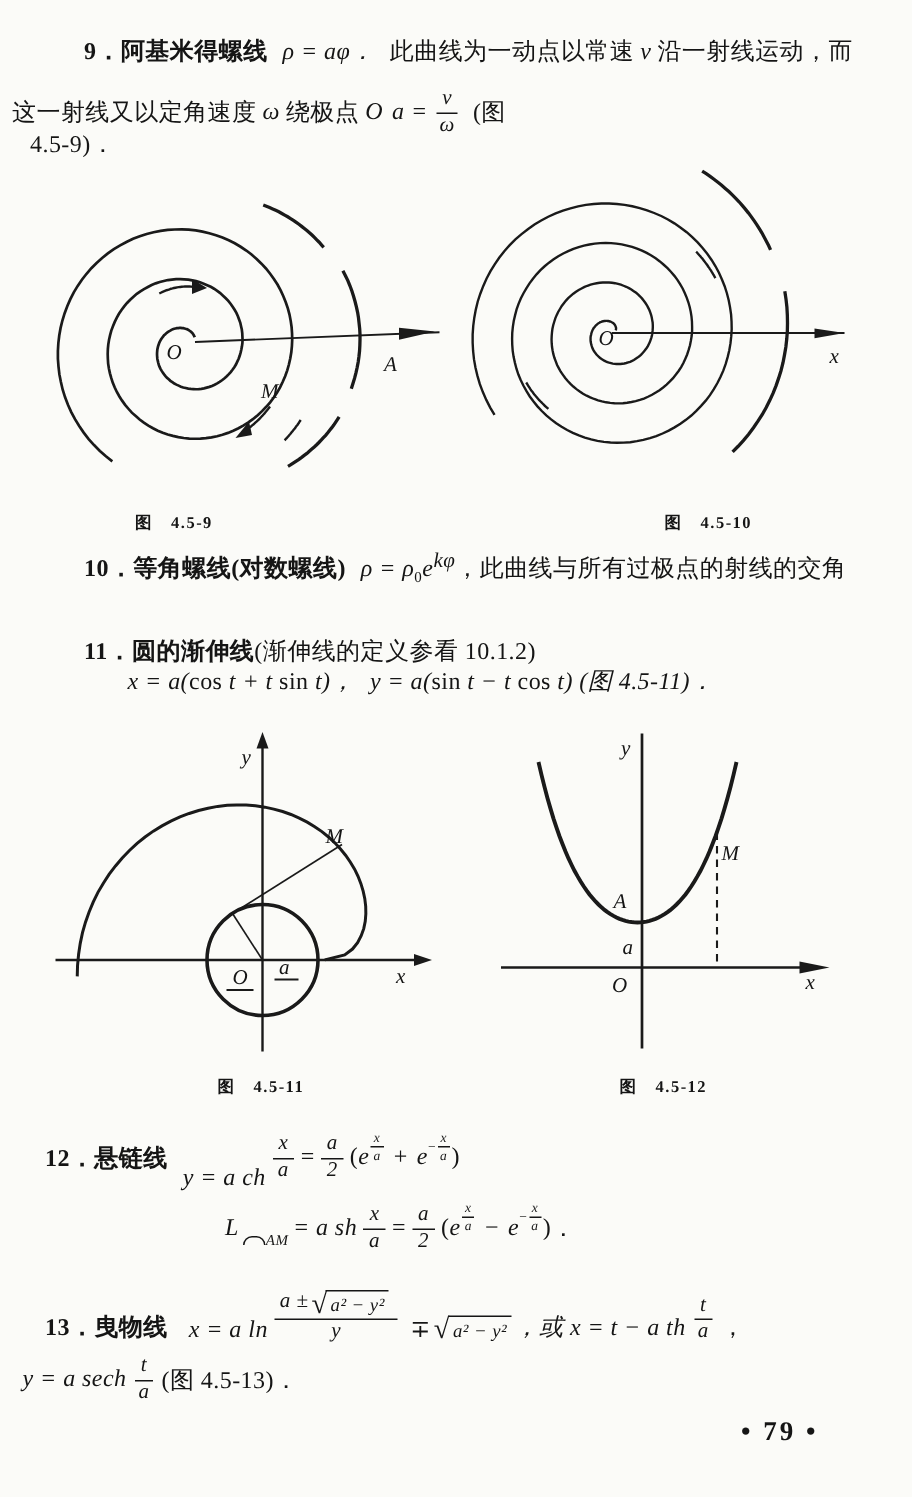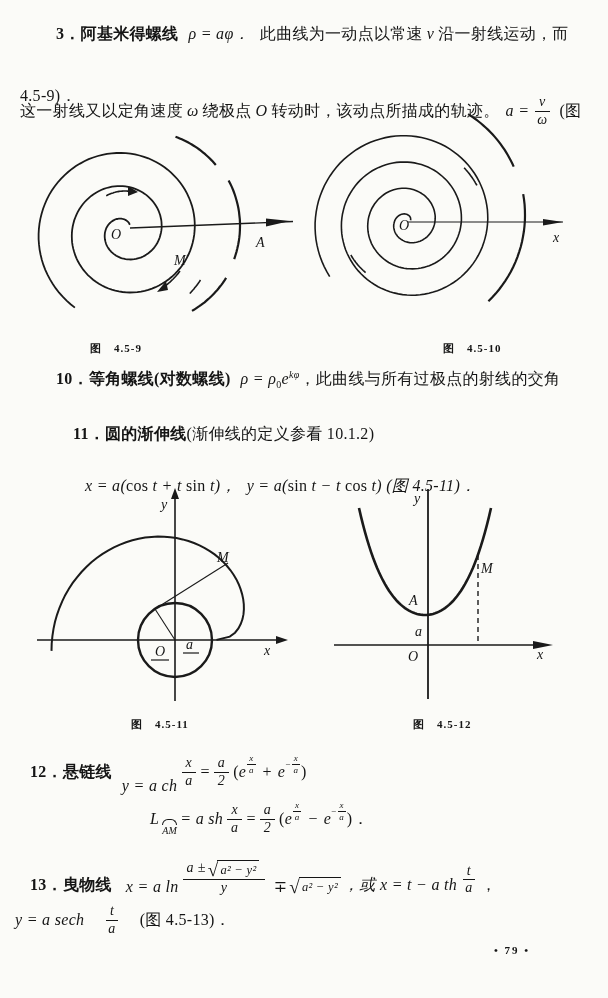--- a/index.html
+++ b/index.html
@@ -13,50 +13,49 @@
   .frac{display:inline-flex;flex-direction:column;align-items:center;font-size:14px;
         line-height:1.15;margin:0 4px;font-style:italic;}
   .frac>.n{border-bottom:1.2px solid #151515;padding:0 4px;}
   .frac>.d{padding:0 4px;}
   .supf{display:inline-flex;flex-direction:column;align-items:center;font-size:9px;
         line-height:1.15;font-style:italic;transform:translateY(-8px);margin:0 1px;}
   .supf>.n{border-bottom:1px solid #151515;padding:0 2px;}
   .expwrap{display:inline-flex;align-items:center;}
   .expminus{font-size:9px;transform:translateY(-8px);font-style:normal;}
   .sub0{font-size:10px;transform:translateY(4px);display:inline-block;}
-  .sup1{font-size:10px;transform:translateY(-6px);display:inline-block;font-style:italic;}
+  .sup1{font-size:14px;transform:translateY(-6px);display:inline-block;font-style:italic;}
   .rad{display:inline-flex;align-items:flex-start;font-style:italic;margin:0 2px;}
   .rad>.sign{font-size:19px;line-height:1;font-style:normal;margin-right:-1px;}
   .rad>.body{border-top:1.3px solid #151515;font-size:12.5px;padding:2px 3px 0;}
-  .lsub{display:inline-flex;flex-direction:column;align-items:center;font-size:10px;
+  .lsub{display:inline-flex;flex-direction:row;align-items:center;font-size:10px;
         line-height:1.1;transform:translateY(8px);margin:0 3px;font-style:italic;}
   .arc-over{width:13px;height:5px;border:1.2px solid #151515;border-bottom:none;
         border-radius:13px 13px 0 0;}
   .cap{position:absolute;font-size:11px;font-weight:bold;letter-spacing:1px;white-space:nowrap;}
   .fig{position:absolute;}
   .fig path,.fig line,.fig circle{stroke:#1a1a1a;fill:none;}
   .fig polygon{fill:#1a1a1a;stroke:none;}
   .fig text{font-family:"Liberation Serif",serif;font-style:italic;font-size:14px;
         fill:#151515;stroke:none;}
-  #pagenum{position:absolute;left:494px;top:944px;font-size:11px;font-weight:bold;letter-spacing:2px;}
+  #pagenum{position:absolute;left:494px;top:944px;font-size:18px;font-weight:bold;letter-spacing:2px;}
 </style>
 </head>
 <body>
 
 <div class="page">
 
   <div class="line" id="p9l1" style="left:56px;top:24px;">
-    <span class="bd">3．阿基米得螺线</span><span class="it ml10">ρ = aφ．</span><span class="ml10">此曲线为一动点以常速</span><span class="it ml4">v</span><span class="ml4">沿一射线运动，而</span>
-  </div>
-  <div class="line mline" id="p9l2" style="left:20px;top:56px;height:38px;margin-top:36px;">
+    <span class="bd">9．阿基米得螺线</span><span class="it ml10">ρ = aφ．</span><span class="ml10">此曲线为一动点以常速</span><span class="it ml4">v</span><span class="ml4">沿一射线运动，而</span>
+  </div>
+  <div class="line mline" id="p9l2" style="left:8px;top:56px;height:38px;">
     <span>这一射线又以定角速度</span>
     <span class="it ml4">ω</span>
     <span class="ml4">绕极点</span>
     <span class="it ml4">O</span>
-    <span class="ml4">转动时，该动点所描成的轨迹。</span>
     <span class="it ml6">a =</span>
     <span class="frac">
       <span class="n">v</span>
       <span class="d">ω</span>
     </span>
     <span class="ml4">(图</span>
   </div>
   <div class="line" id="p9l3" style="left:20px;top:86px;">
     <span>4.5-9)．</span>
   </div>
@@ -84,24 +83,24 @@
     <text x="248" y="130">x</text>
   </svg>
 
   <div class="cap" id="cap9" style="left:90px;top:341px;">图　4.5-9</div>
   <div class="cap" id="cap10" style="left:443px;top:341px;">图　4.5-10</div>
 
   <div class="line" id="p10l1" style="left:56px;top:369px;">
     <span class="bd">10．等角螺线(对数螺线)</span><span class="it ml10">ρ = ρ</span><span class="sub0">0</span><span class="it">e</span><span class="sup1">kφ</span><span>，此曲线与所有过极点的射线的交角</span>
   </div>
 
-  <div class="line" id="p11l1" style="left:73px;top:424px;">
+  <div class="line" id="p11l1" style="left:56px;top:424px;">
     <span class="bd">11．圆的渐伸线</span><span>(渐伸线的定义参看 10.1.2)</span>
   </div>
-  <div class="line" id="p11l2" style="left:85px;top:476px;">
+  <div class="line" id="p11l2" style="left:85px;top:444px;">
     <span class="it">x = a(</span><span>cos</span><span class="it"> t + t </span><span>sin</span><span class="it"> t)，</span><span class="it ml10">y = a(</span><span>sin</span><span class="it"> t − t </span><span>cos</span><span class="it"> t)  (图 4.5-11)．</span>
   </div>
 
   <svg class="fig" id="fig11" style="left:15px;top:483px;" width="280" height="225" viewBox="0 0 280 225">
     <line x1="22" y1="157" x2="266" y2="157" stroke-width="1.6"></line>
     <polygon points="261,153 273,157 261,161"></polygon>
     <line x1="160" y1="12" x2="160" y2="218" stroke-width="1.6"></line>
     <polygon points="156,16 160,5 164,16"></polygon>
     <circle cx="160" cy="157" r="37" stroke-width="2.4"></circle>
     <path id="inv" stroke-width="2" d="M201.5,156.9L214.8,153.6L220.0,149.7L223.4,145.4L225.8,140.8L227.5,136.1L228.5,131.2L228.9,126.2L228.8,121.2L228.2,116.1L227.1,111.1L225.6,106.1L223.7,101.2L221.4,96.4L218.6,91.8L215.5,87.3L212.0,83.0L208.2,78.9L204.0,75.0L199.6,71.4L194.8,68.1L189.8,65.1L184.5,62.4L179.0,60.0L173.4,58.0L167.5,56.4L161.5,55.1L155.3,54.2L149.1,53.7L142.8,53.6L136.5,53.9L130.1,54.6L123.7,55.8L117.4,57.3L111.1,59.3L105.0,61.6L98.9,64.4L93.0,67.6L87.2,71.1L81.7,75.0L76.4,79.3L71.3,84.0L66.5,89.0L62.0,94.3L57.7,99.9L53.9,105.8L50.3,111.9L47.2,118.3L44.4,125.0L42.0,131.8L40.0,138.8L38.5,145.9L37.4,153.2L36.7,160.5L36.5,167.9"></path>
@@ -123,21 +122,21 @@
     <path id="cat" stroke-width="2.6" d="M39.0,25.0L41.0,33.6L43.0,41.6L45.0,49.1L47.0,56.1L49.0,62.7L51.0,68.8L53.0,74.5L55.0,79.7L57.0,84.7L59.0,89.3L61.0,93.5L63.0,97.5L65.0,101.1L67.0,104.5L69.0,107.7L71.0,110.6L73.0,113.3L75.0,115.7L77.0,118.0L79.0,120.0L81.0,121.9L83.0,123.6L85.0,125.1L87.0,126.4L89.0,127.6L91.0,128.7L93.0,129.6L95.0,130.3L97.0,130.9L99.0,131.4L101.0,131.7L103.0,131.9L105.0,132.0L107.0,131.9L109.0,131.7L111.0,131.4L113.0,130.9L115.0,130.3L117.0,129.6L119.0,128.7L121.0,127.6L123.0,126.4L125.0,125.1L127.0,123.6L129.0,121.9L131.0,120.0L133.0,118.0L135.0,115.7L137.0,113.3L139.0,110.6L141.0,107.7L143.0,104.5L145.0,101.1L147.0,97.5L149.0,93.5L151.0,89.3L153.0,84.7L155.0,79.7L157.0,74.5L159.0,68.8L161.0,62.7L163.0,56.1L165.0,49.1L167.0,41.6L169.0,33.6L171.0,25.0"></path>
     <line x1="158" y1="72" x2="158" y2="161" stroke-width="1.4" stroke-dasharray="5,4"></line>
     <text x="94" y="20">y</text>
     <text x="217" y="176">x</text>
     <text x="88" y="178">O</text>
     <text x="89" y="122">A</text>
     <text x="95" y="153" font-size="12">a</text>
     <text x="161" y="90">M</text>
   </svg>
 
-  <div class="cap" id="cap11" style="left:114px;top:717px;padding-left:17px;">图　4.5-11</div>
+  <div class="cap" id="cap11" style="left:128px;top:717px;padding-left:17px;">图　4.5-11</div>
   <div class="cap" id="cap12" style="left:413px;top:717px;text-align:center;">图　4.5-12</div>
 
   <div class="line mline" id="p12l1" style="left:30px;top:750px;height:44px;">
     <span class="bd">12．悬链线</span>
     <span class="it ml10">y = a ch</span>
     <span class="frac">
       <span class="n">x</span>
       <span class="d">a</span>
     </span>
     <span>=</span>
@@ -215,21 +214,21 @@
       <span class="sign">√</span>
       <span class="body">a² − y²</span>
     </span>
     <span class="it">，或 x = t − a th</span>
     <span class="frac">
       <span class="n">t</span>
       <span class="d">a</span>
     </span>
     <span>，</span>
   </div>
-  <div class="line mline" id="p13l2" style="left:15px;top:900px;height:40px;gap:16px;">
+  <div class="line mline" id="p13l2" style="left:15px;top:900px;height:40px;">
     <span class="it">y = a sech</span>
     <span class="frac">
       <span class="n">t</span>
       <span class="d">a</span>
     </span>
     <span>(图 4.5-13)．</span>
   </div>
 
   <div id="pagenum">• 79 •</div>
 </div>

